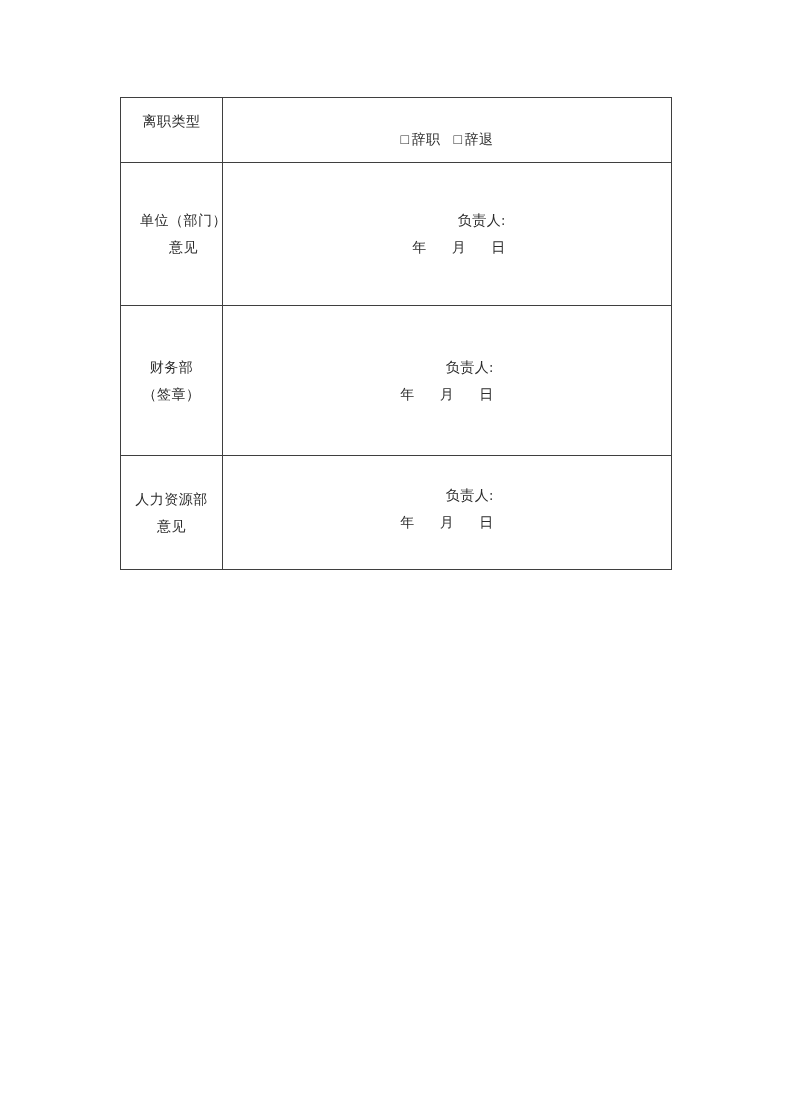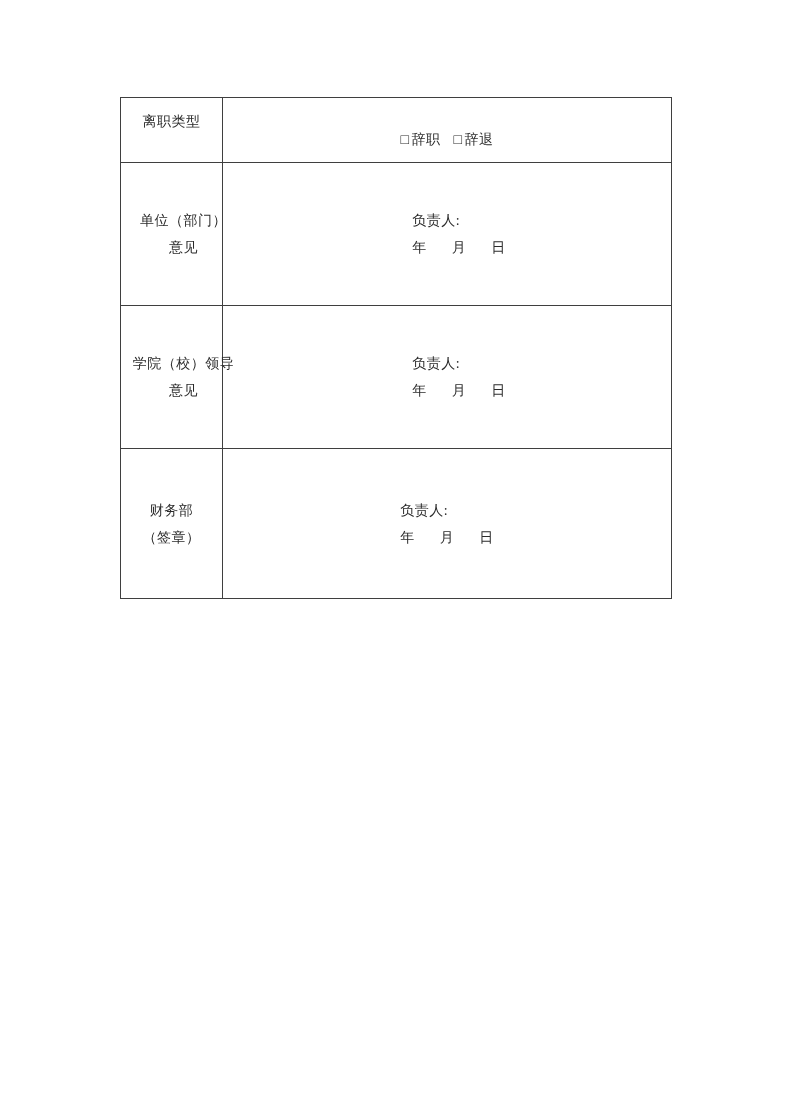--- a/index.html
+++ b/index.html
@@ -48,21 +48,21 @@
   .txt {
     font-size: 14px;
     letter-spacing: 0.5px;
     white-space: nowrap;
   }
   .lbl-lines {
     text-align: center;
     line-height: 27px;
   }
   .sig-block {
-    text-align: left;
+    text-align: right;
     line-height: 27px;
   }
   .date-line {
     display: flex;
     justify-content: center;
     column-gap: 25px;
     line-height: 27px;
   }
   .options {
     display: flex;
@@ -128,42 +128,20 @@
             <div class="date-line">
               <span>年</span>
               <span>月</span>
               <span>日</span>
             </div>
           </div>
         </div>
       </td>
     </tr>
 
-    <tr class="r4">
-      <td>
-        <div class="cellbox">
-          <div class="lbl-lines txt">
-            <div>学院（校）领导</div>
-            <div>意见</div>
-          </div>
-        </div>
-      </td>
-      <td>
-        <div class="cellbox">
-          <div class="sig-block txt">
-            <div>负责人:</div>
-            <div class="date-line">
-              <span>年</span>
-              <span>月</span>
-              <span>日</span>
-            </div>
-          </div>
-        </div>
-      </td>
-    </tr>
 
     <tr class="r5">
       <td>
         <div class="cellbox">
           <div class="lbl-lines txt">
             <div>财务部</div>
             <div>（签章）</div>
           </div>
         </div>
       </td>
@@ -174,16 +152,38 @@
             <div class="date-line">
               <span>年</span>
               <span>月</span>
               <span>日</span>
             </div>
           </div>
         </div>
       </td>
     </tr>
 
+    <tr class="r6">
+      <td>
+        <div class="cellbox">
+          <div class="lbl-lines txt">
+            <div>人力资源部</div>
+            <div>意见</div>
+          </div>
+        </div>
+      </td>
+      <td>
+        <div class="cellbox">
+          <div class="sig-block txt">
+            <div>负责人:</div>
+            <div class="date-line">
+              <span>年</span>
+              <span>月</span>
+              <span>日</span>
+            </div>
+          </div>
+        </div>
+      </td>
+    </tr>
 
   </tbody>
     </table>
 </div>
 
 </body></html>

